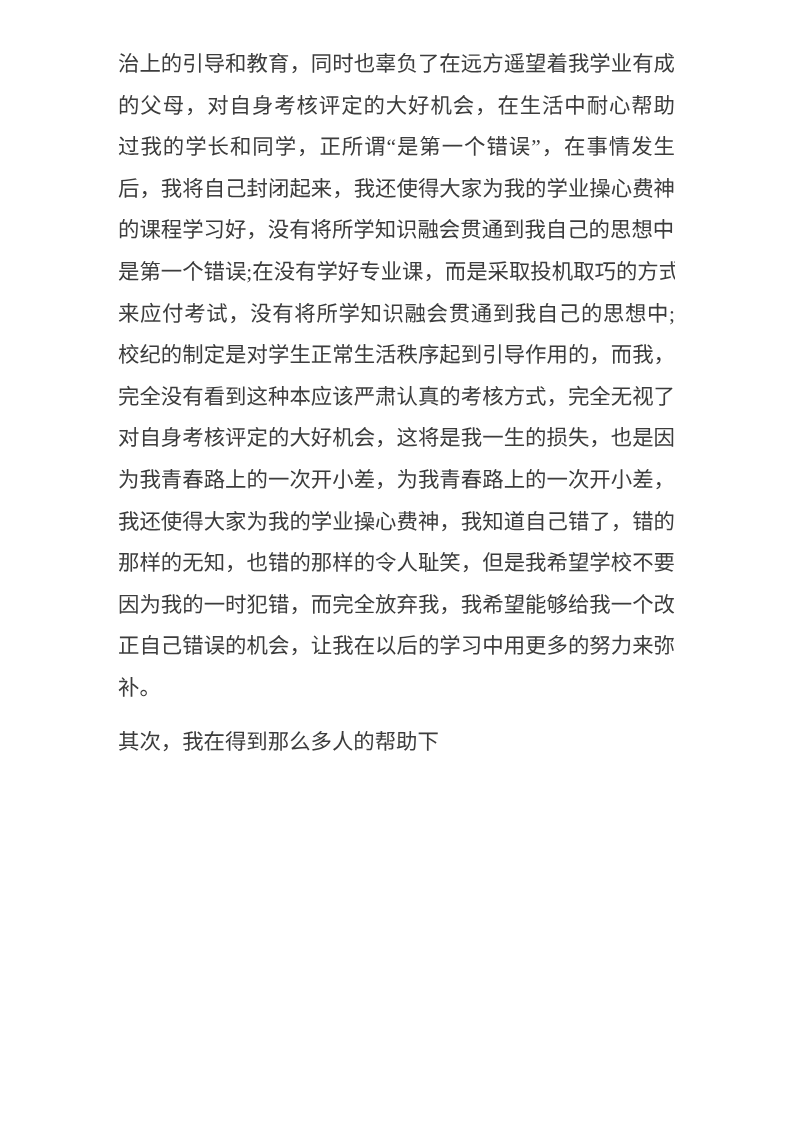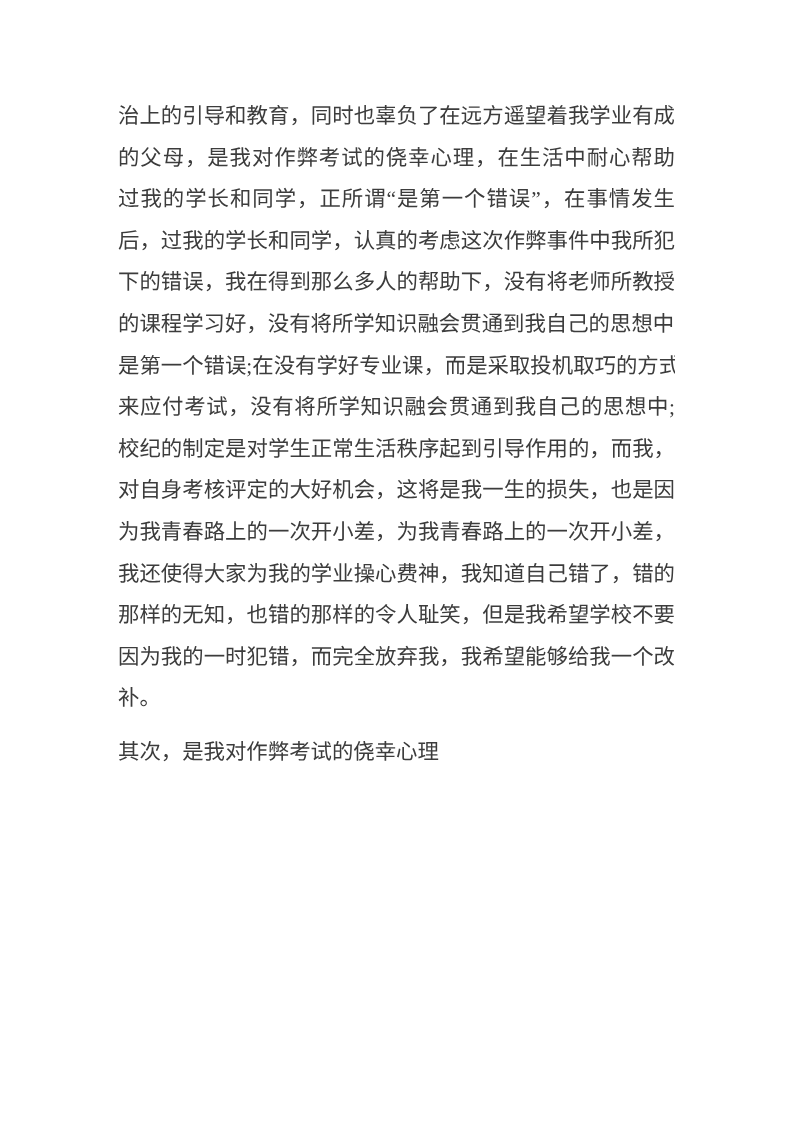--- a/index.html
+++ b/index.html
@@ -10,21 +10,21 @@
   body {
     width: 793px;
     height: 1122px;
     overflow: hidden;
     font-family: "Liberation Serif", serif;
   }
   .page {
     box-sizing: border-box;
     width: 793px;
     height: 1122px;
-    padding: 96px 118px 0 118px;
+    padding: 44px 118px 0 118px;
     background: #ffffff;
     color: #3c3c3c;
   }
   .para {
     margin: 0 0 12px 0;
   }
   .line {
     font-size: 21.4px;
     line-height: 41.6px;
     white-space: nowrap;
@@ -40,34 +40,35 @@
     -moz-text-align-last: left;
   }
 </style>
 </head>
 <body>
 
 <div class="page">
 
   <div class="para">
     <div class="line">治上的引导和教育，同时也辜负了在远方遥望着我学业有成</div>
-    <div class="line">的父母，是我对作弊考试的侥幸心理，在生活中耐心帮助</div>
+    <div class="line">的父母，对自身考核评定的大好机会，在生活中耐心帮助</div>
     <div class="line">过我的学长和同学，正所谓“是第一个错误”，在事情发生</div>
-    <div class="line">后，过我的学长和同学，认真的考虑这次作弊事件中我所犯</div>
-    <div class="line">下的错误，我在得到那么多人的帮助下，没有将老师所教授</div>
+    <div class="line">后，我将自己封闭起来，我还使得大家为我的学业操心费神</div>
     <div class="line">的课程学习好，没有将所学知识融会贯通到我自己的思想中，</div>
     <div class="line">是第一个错误;在没有学好专业课，而是采取投机取巧的方式</div>
     <div class="line">来应付考试，没有将所学知识融会贯通到我自己的思想中;</div>
     <div class="line">校纪的制定是对学生正常生活秩序起到引导作用的，而我，</div>
+    <div class="line">完全没有看到这种本应该严肃认真的考核方式，完全无视了</div>
     <div class="line">对自身考核评定的大好机会，这将是我一生的损失，也是因</div>
     <div class="line">为我青春路上的一次开小差，为我青春路上的一次开小差，</div>
     <div class="line">我还使得大家为我的学业操心费神，我知道自己错了，错的</div>
     <div class="line">那样的无知，也错的那样的令人耻笑，但是我希望学校不要</div>
     <div class="line">因为我的一时犯错，而完全放弃我，我希望能够给我一个改</div>
+    <div class="line">正自己错误的机会，让我在以后的学习中用更多的努力来弥</div>
     <div class="line line--end">补。</div>
   </div>
 
   <div class="para">
-    <div class="line line--end">其次，是我对作弊考试的侥幸心理</div>
+    <div class="line line--end">其次，我在得到那么多人的帮助下</div>
   </div>
 
 
 </div>
 
 </body></html>

